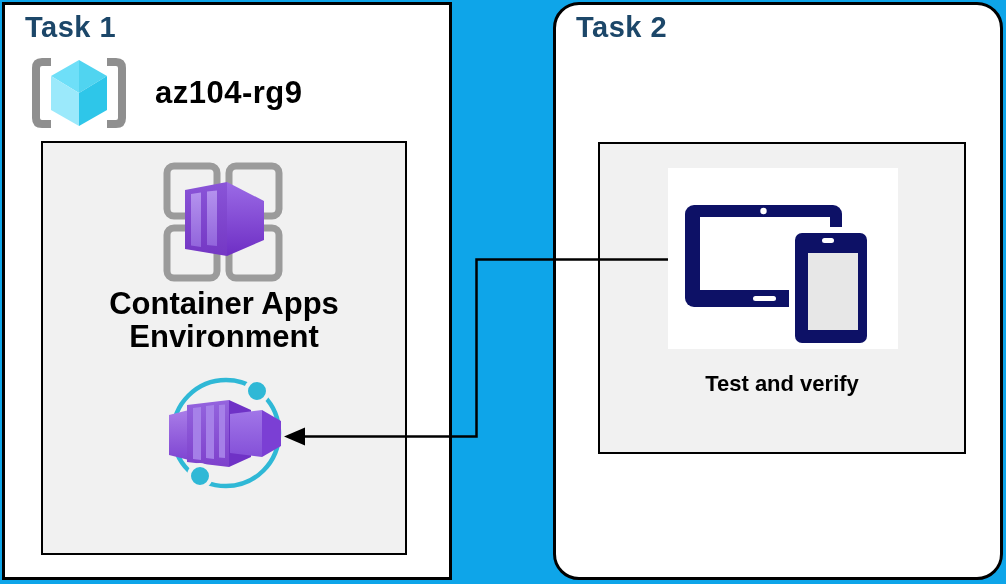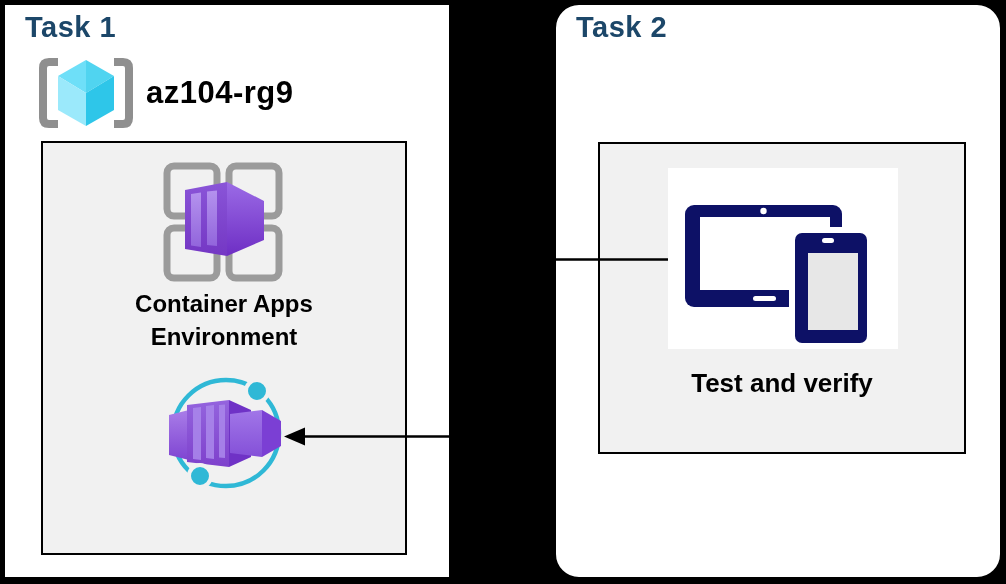--- a/index.html
+++ b/index.html
@@ -1,38 +1,38 @@
 <!DOCTYPE html>
 <html style="--c-title: #1C4769; --c-box-border: #000000; --c-inner-box-fill: #F1F1F1; --c-label-text: #000000; --c-connector: #000000; --c-navy-device: #0D1166; --c-device-screen-gray: #E7E7E7; --c-teal-accent: #2FB8D6; --c-purple-light: #A885EA; --c-purple-mid: #8A55D8; --c-purple-dark: #6F32C6; --c-frame-gray: #9B9B9B; --c-bracket-gray: #8F8F8F; --c-cube-cyan-top-left: #6EDFF8; --c-cube-cyan-top-right: #50D4F0; --c-cube-cyan-left: #9BE9FB; --c-cube-cyan-right: #2EC6E9;"><head>
 <meta charset="utf-8">
 <style>
   html,body{margin:0;padding:0;background:#fff;}
-  .canvas{position:relative;width:1006px;height:584px;background:#000000;overflow:hidden;
+  .canvas{position:relative;width:1006px;height:584px;background:#0ea5e9;overflow:hidden;
           font-family:"Liberation Sans",sans-serif;}
   .task-box{position:absolute;top:2px;width:444px;height:572px;background:#fff;
             border:3px solid var(--c-box-border,#000);}
   #task1-box{left:2px;}
   #task2-box{left:553px;border-radius:26px;}
   .task-title{position:absolute;left:20px;top:6px;font-size:29px;font-weight:bold;
               color:var(--c-title,#1C4769);letter-spacing:.5px;}
-  .rg-row{position:absolute;left:33px;top:52px;display:flex;align-items:center;gap:12px;}
+  .rg-row{position:absolute;left:26px;top:52px;display:flex;align-items:center;gap:28px;}
   .rg-name{font-size:31px;font-weight:bold;color:var(--c-label-text,#000);letter-spacing:.5px;}
   .inner-box{position:absolute;background:var(--c-inner-box-fill,#F1F1F1);
              border:2px solid var(--c-box-border,#000);}
   #task1-inner{left:36px;top:136px;width:362px;height:410px;}
   #task2-inner{left:42px;top:137px;width:364px;height:308px;}
-  .node-label{position:absolute;left:0;right:0;font-size:24px;font-weight:bold;
+  .node-label{position:absolute;left:0;right:0;font-size:31px;font-weight:bold;
               color:var(--c-label-text,#000);text-align:center;line-height:33px;}
   #cae-icon{position:absolute;left:119px;top:18px;}
   #cae-label{top:144px;left:50%;transform:translateX(-50%);width:270px;}
   #ca-icon{position:absolute;left:124px;top:233px;}
   #ca-label{top:352px;}
   #icon-plate{position:absolute;left:68px;top:24px;width:230px;height:181px;
               background:#fff;}
-  #verify-label{top:223px;font-size:26px;}
+  #verify-label{top:223px;font-size:22px;}
   #connector{position:absolute;left:0;top:0;z-index:5;pointer-events:none;}
   svg{display:block;}
 </style>
 </head>
 <body>
 
 <div class="canvas">
 
   <div class="task-box" id="task1-box">
     <div class="task-title">Task 1</div>

